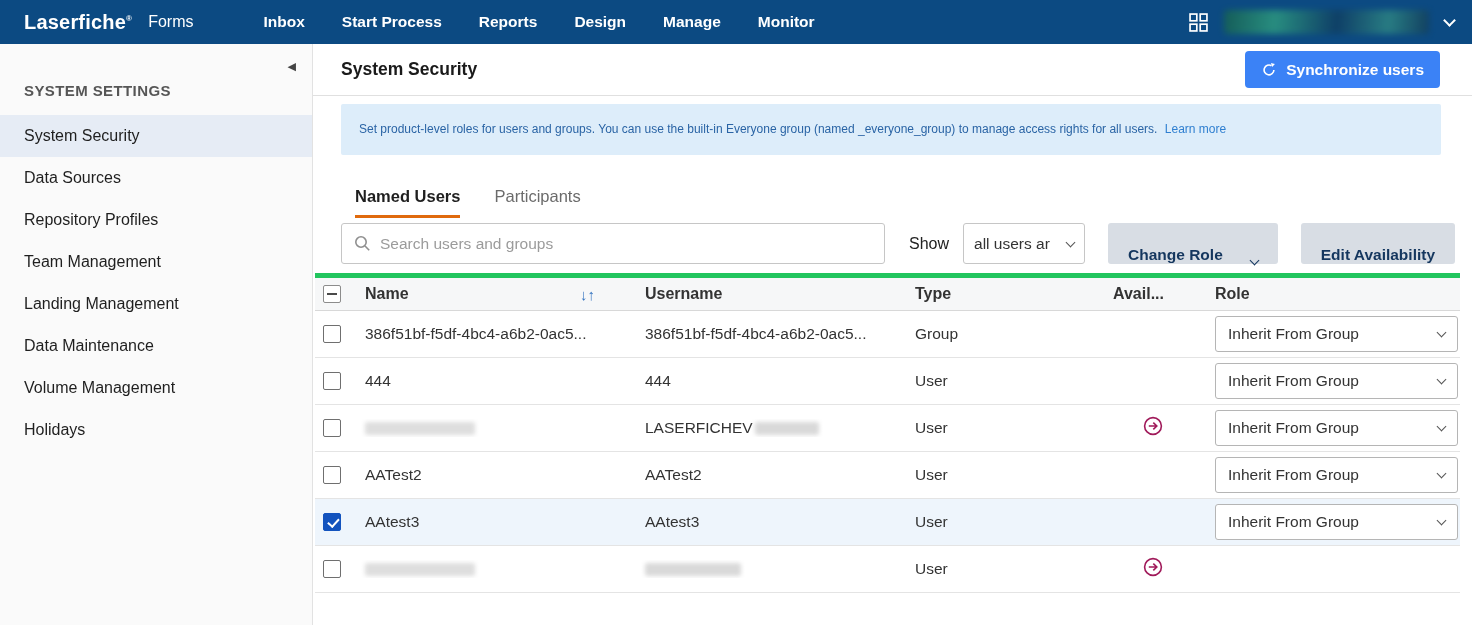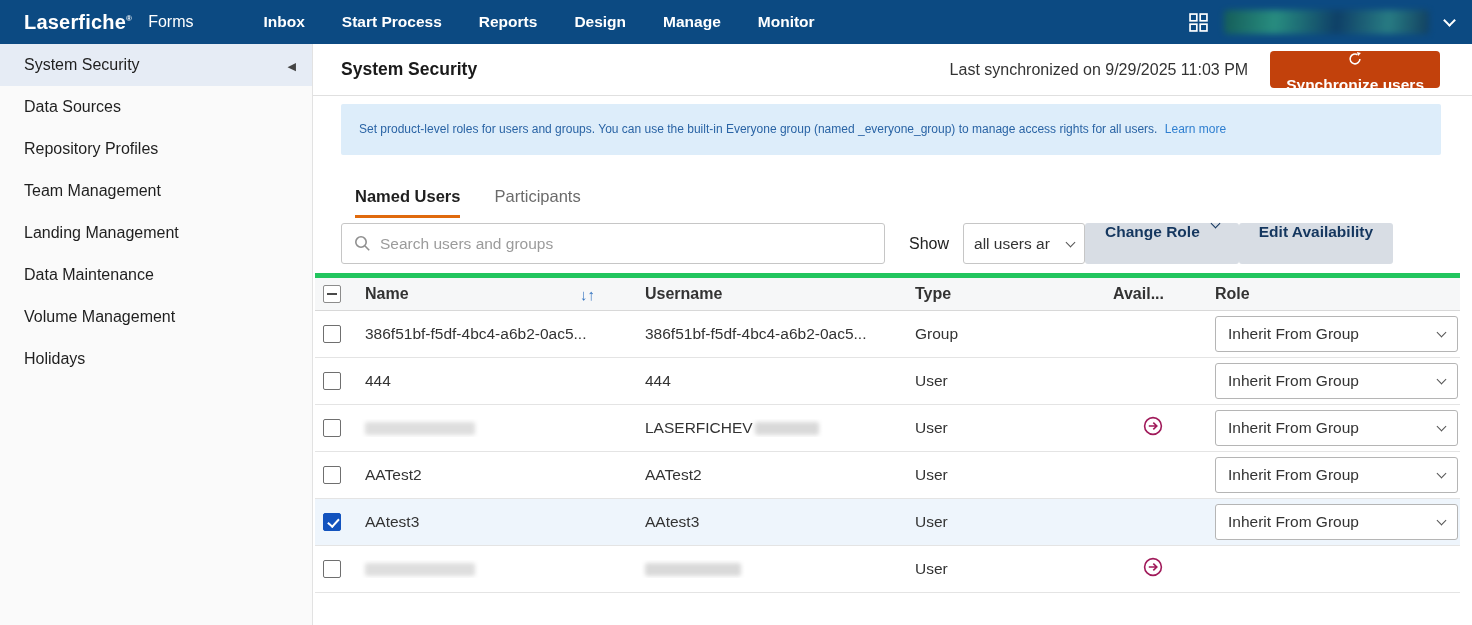--- a/index.html
+++ b/index.html
@@ -37,23 +37,23 @@
     font-size:16px; color:#1f1f1f; cursor:pointer; white-space:nowrap; }
   .sidebar-item.active { background:#e6ecf5; }
 
   
   .main { flex:1; display:flex; flex-direction:column; min-width:0; }
   .main-header { height:52px; border-bottom:1px solid #e0e0e0; display:flex;
     align-items:center; padding:0 32px 0 28px; flex-shrink:0; }
   .page-title { font-size:17.5px; font-weight:700; color:#1a1a1a; }
   .header-right { margin-left:auto; display:flex; align-items:center; gap:22px; }
   .sync-text { font-size:16px; color:#333; }
-  .sync-btn { background:#c2410c; color:#fff; border:none; height:37px;
+  .sync-btn { background:#3b82f6; color:#fff; border:none; height:37px;
     padding:0 16px; border-radius:4px; font-size:15.5px; font-weight:600;
-    display:flex; align-items:center; gap:9px; cursor:pointer;flex-direction:column; }
+    display:flex; align-items:center; gap:9px; cursor:pointer; }
 
   .content { padding:8px 12px 0 28px; }
 
   .banner { background:#ddedfa; color:#2a64a5; font-size:12px; line-height:25px;
     padding:13px 18px; border-radius:2px; margin-right:19px; }
   .banner a { color:#2f7fd0; text-decoration:none; margin-left:4px; cursor:pointer; }
 
   .tabs { display:flex; gap:34px; margin:32px 0 0 14px; }
   .tab { font-size:16.5px; color:#6b6b6b; padding-bottom:9px;
     border-bottom:3px solid transparent; cursor:pointer; }
@@ -64,23 +64,23 @@
     display:flex; align-items:center; padding:0 12px; gap:9px; background:#fff; }
   .search-box input { border:none; outline:none; flex:1; font-size:15.5px;
     color:#333; font-family:"Liberation Sans", sans-serif; background:transparent; }
   .search-box input::placeholder { color:#9b9b9b; }
   .show-label { margin-left:24px; font-size:16px; color:#222; }
   .filter-select { margin-left:14px; width:122px; height:41px; border:1px solid #c6c6c6;
     border-radius:3px; display:flex; align-items:center; justify-content:space-between;
     padding:0 10px; font-size:15.5px; color:#333; background:#fff; cursor:pointer;
     white-space:nowrap; overflow:hidden; }
   .filter-select .chev { color:#555; flex-shrink:0; margin-left:6px; }
-  .gray-btn { margin-left:0; height:41px; background:#d8dde4; color:#14365e;
+  .gray-btn { margin-left:23px; height:41px; background:#d8dde4; color:#14365e;
     font-size:15.5px; font-weight:600; border:none; border-radius:3px; padding:0 20px;
-    display:flex; align-items:flex-start; gap:12px; cursor:pointer; white-space:nowrap; }
+    display:flex; align-items:flex-end; gap:28px; cursor:pointer; white-space:nowrap; }
   .gray-btn .chev { color:#14365e; }
 
   
   .table { margin-top:9px; margin-left:-26px; }
   .thead, .trow { display:grid; grid-template-columns:44px 280px 270px 198px 102px 1fr;
     align-items:center; }
   .thead { height:38px; background:#f6f7f8; border-top:5px solid #22c55e;
     border-bottom:1px solid #d8d8d8; font-weight:700; font-size:16px; color:#333; }
   .cell { padding-left:6px; overflow:hidden; white-space:nowrap; text-overflow:ellipsis; }
   .cb-cell { padding-left:8px; }
@@ -143,37 +143,37 @@
     </span>
     <span class="user-blur"></span>
     <span class="chev big" style="color:#fff;"></span>
   </div>
 </div>
 
 <div class="layout">
 
   <div class="sidebar">
     <span class="collapse-btn">◀</span>
+    <div class="sb-heading">SYSTEM SETTINGS</div>
     <div>
         <div class="sidebar-item active">System Security</div>
         <div class="sidebar-item">Data Sources</div>
         <div class="sidebar-item">Repository Profiles</div>
         <div class="sidebar-item">Team Management</div>
         <div class="sidebar-item">Landing Management</div>
         <div class="sidebar-item">Data Maintenance</div>
         <div class="sidebar-item">Volume Management</div>
         <div class="sidebar-item">Holidays</div>
       </div>
   </div>
 
   <div class="main">
     <div class="main-header">
       <span class="page-title">System Security</span>
       <div class="header-right">
-        <span class="sync-text">Last synchronized on 9/29/2025 11:03 PM</span>
         <button class="sync-btn">
           <span style="display:inline-flex;">
             <svg width="16" height="16" viewBox="0 0 18 18">
               <path d="M14.5 9A5.5 5.5 0 1 1 11.8 4.2" stroke="#fff" stroke-width="1.8" fill="none"></path>
               <path d="M11.2 1.2l4.4 1.1-3 3.3z" fill="#fff"></path>
             </svg>
           </span>
           <span>Synchronize users</span>
         </button>
       </div>

